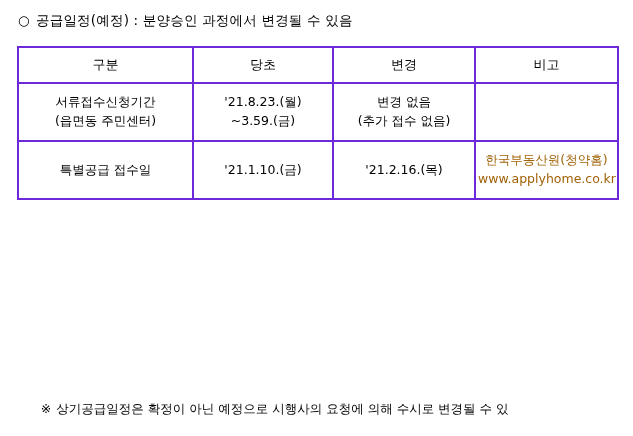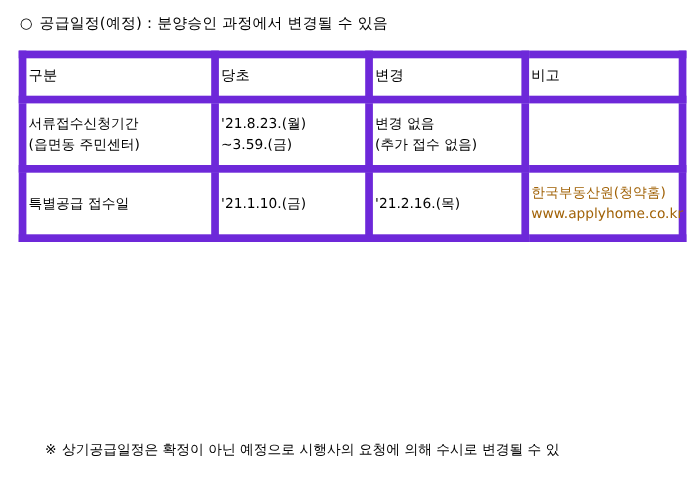--- a/index.html
+++ b/index.html
@@ -36,22 +36,22 @@
   table.schedule {
     position: absolute;
     left: 17px;
     top: 46px;
     width: 600px;
     border-collapse: collapse;
     table-layout: fixed;
   }
   table.schedule th,
   table.schedule td {
-    border: 7px solid #6d28d9;
-    text-align: left;
+    border: 2px solid #6d28d9;
+    text-align: center;
     vertical-align: middle;
     font-size: 12.5px;
     font-weight: normal;
     padding: 0 2px;
     line-height: 1.5;
   }
   table.schedule thead th {
     height: 34px;
     font-size: 13px;
   }

